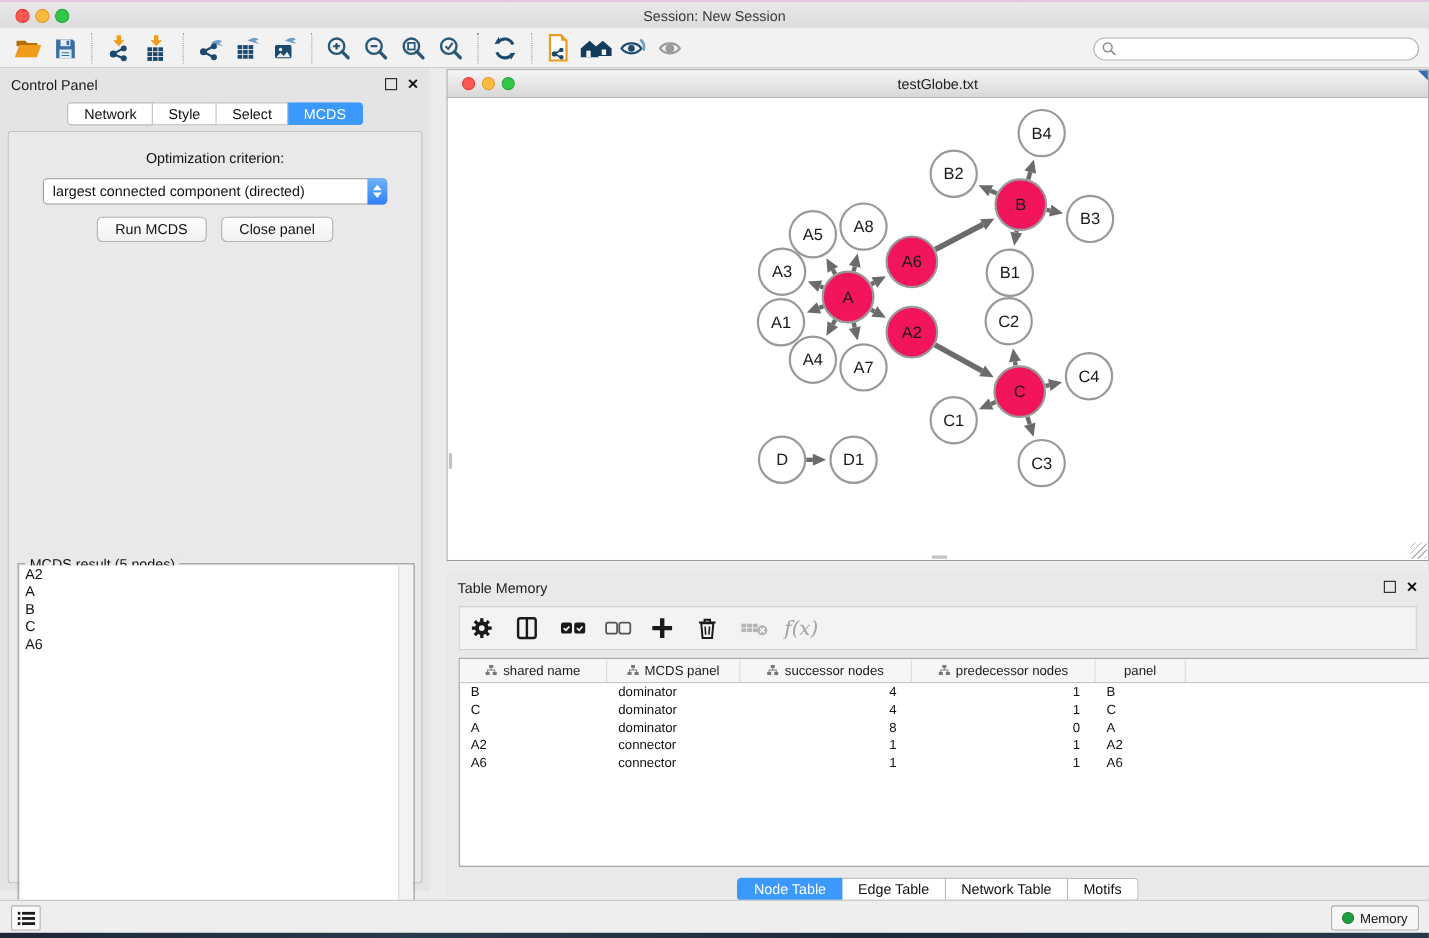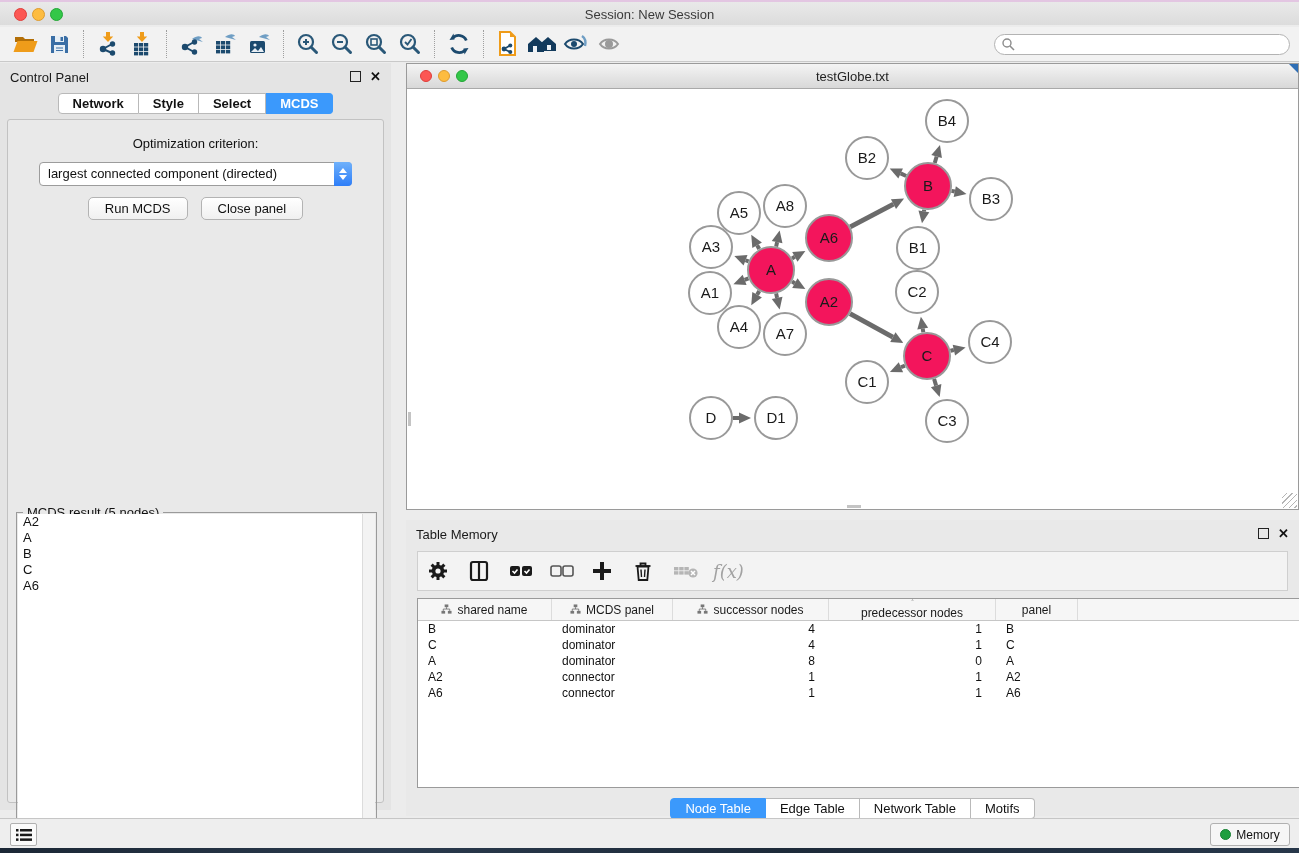--- a/index.html
+++ b/index.html
@@ -26,21 +26,21 @@
   .search-wrap input { border:none; outline:none; flex:1; font-size:12px; background:transparent; height:17px; }
 
   
   .control-panel { position:absolute; left:0; top:63px; width:391px; height:747px; background:#e4e4e4; }
   .panel-head { position:relative; height:26px; }
   .panel-head .ptitle { position:absolute; left:10px; top:7px; font-size:13px; color:#1a1a1a; }
   .float-box { position:absolute; top:8px; width:11px; height:11px; border:1.5px solid #222; cursor:pointer; }
   .close-x { position:absolute; top:6px; font-size:13px; font-weight:bold; color:#111; cursor:pointer; }
   .cp-float{ right:30px; } .cp-close{ right:10px; }
 
-  .cp-tabs { position:absolute; left:0; top:30px; width:100%; display:flex; justify-content:center;font-weight:bold; }
+  .cp-tabs { position:absolute; left:0; top:30px; width:100%; display:flex; justify-content:center; }
   .tab { height:21px; padding:0 14px; font-size:13px; line-height:20px; background:#fff;
     border:1px solid #b9b9b9; border-left:none; color:#111; cursor:pointer; }
   .tab:first-child { border-left:1px solid #b9b9b9; border-radius:4px 0 0 4px; }
   .tab:last-child { border-radius:0 4px 4px 0; }
   .tab.active { background:#3b99fc; color:#fff; border-color:#3b99fc; }
 
   .cp-content { position:absolute; left:7px; top:56px; width:377px; height:684px;
     background:#e9e9e9; border:1px solid #c2c2c2; border-radius:3px; }
   .crit-label { text-align:center; margin-top:16px; font-size:13px; color:#111; }
   .dropdown { position:relative; margin:11px auto 0; width:313px; height:24px; background:#fff;
@@ -520,21 +520,21 @@
             <svg width="11" height="11" viewBox="0 0 12 12">
               <g fill="#777">
                 <rect x="4" y="0.5" width="4" height="3"></rect>
                 <rect x="0.5" y="7.5" width="4" height="3"></rect>
                 <rect x="7.5" y="7.5" width="4" height="3"></rect>
               </g>
               <path d="M6 3.5v2M2.5 7.5v-2h7v2" fill="none" stroke="#777" stroke-width="1"></path>
             </svg>
             <span>successor nodes</span>
           </div>
-          <div class="th" style="width: 167px; flex-direction: column;">
+          <div class="th" style="width: 167px;">
             <svg width="11" height="11" viewBox="0 0 12 12">
               <g fill="#777">
                 <rect x="4" y="0.5" width="4" height="3"></rect>
                 <rect x="0.5" y="7.5" width="4" height="3"></rect>
                 <rect x="7.5" y="7.5" width="4" height="3"></rect>
               </g>
               <path d="M6 3.5v2M2.5 7.5v-2h7v2" fill="none" stroke="#777" stroke-width="1"></path>
             </svg>
             <span>predecessor nodes</span>
           </div>

